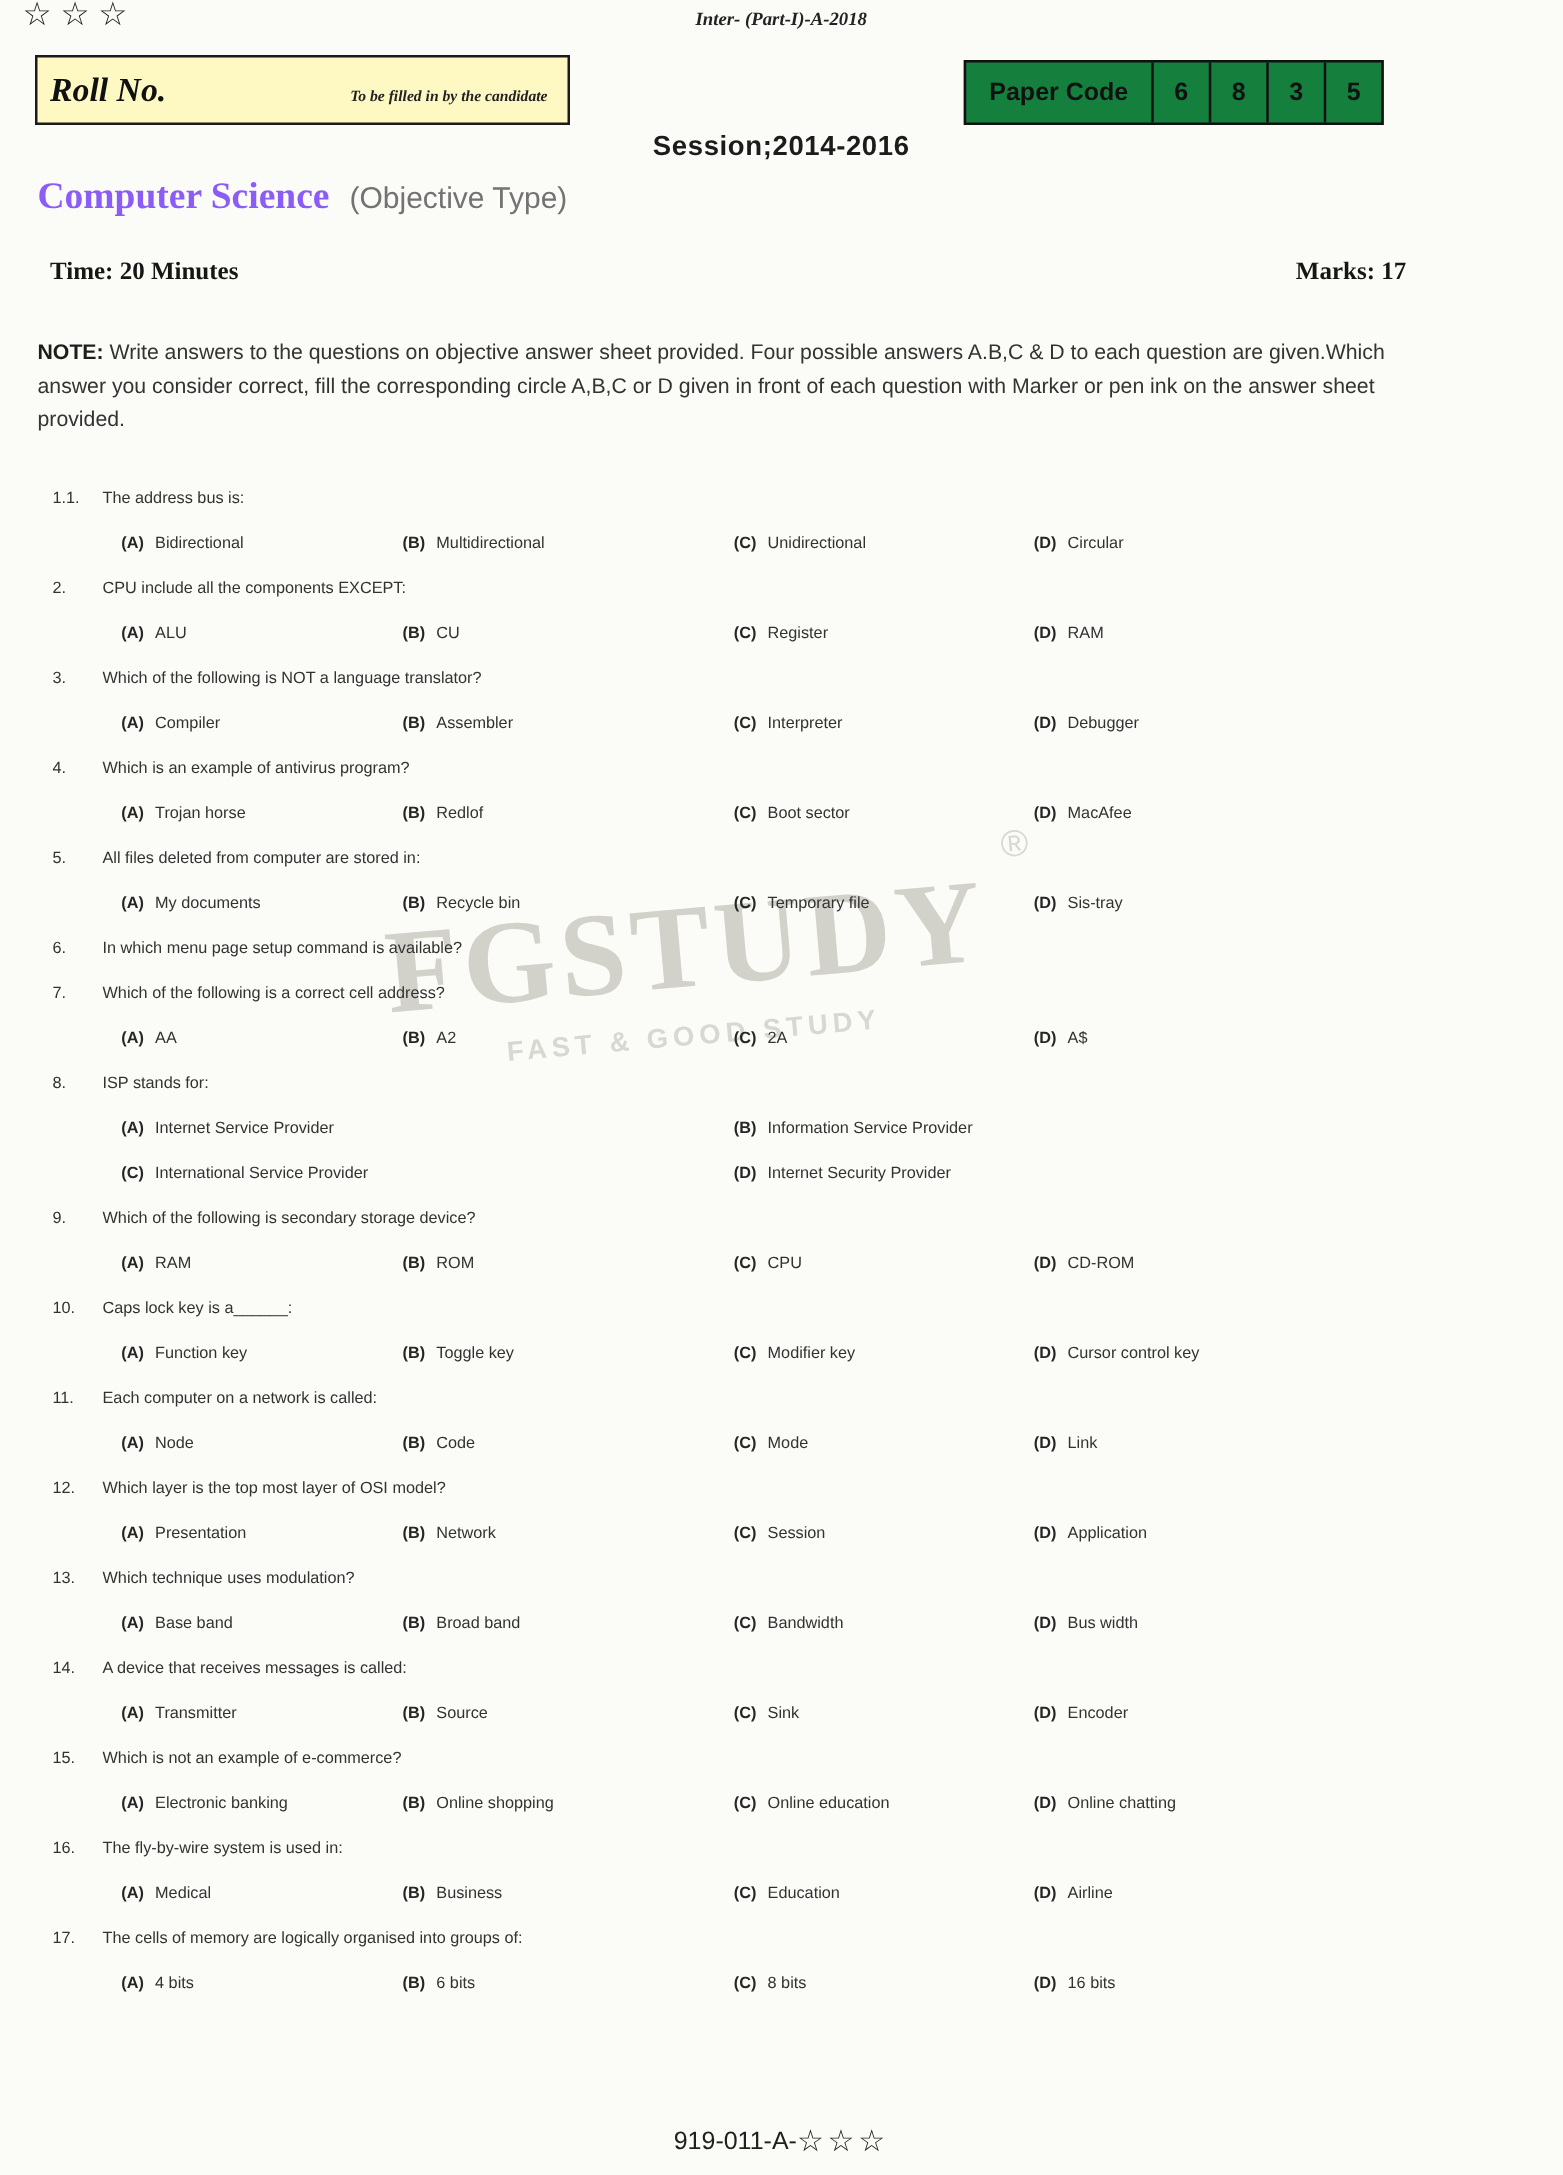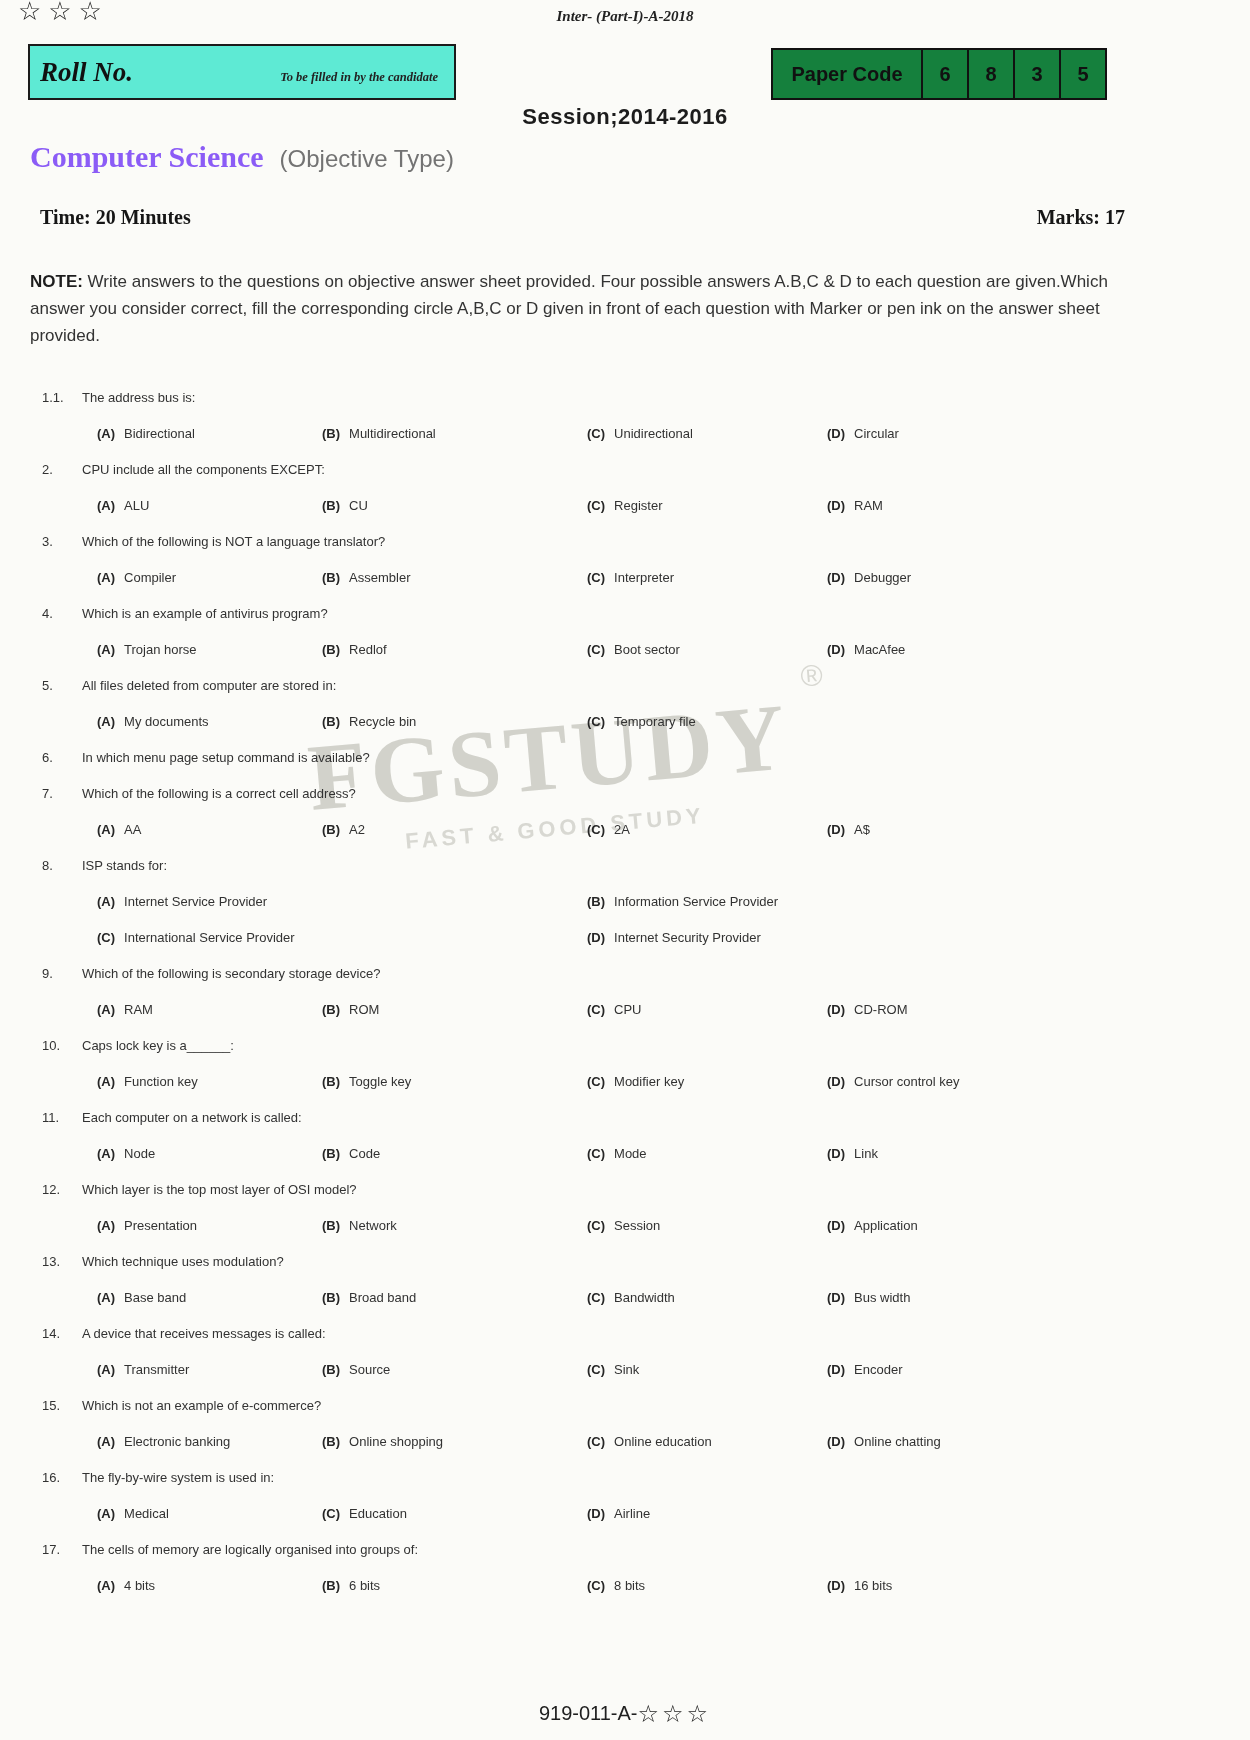--- a/index.html
+++ b/index.html
@@ -9,21 +9,21 @@
     font-family:"Liberation Sans", sans-serif;
   }
   
   .stars-top{position:absolute;left:18px;top:-4px;font-size:26px;letter-spacing:7px;color:#1d1d1d;}
   .header-ref{
     position:absolute;top:8px;left:0;width:100%;text-align:center;
     font-family:"Liberation Serif", serif;font-style:italic;font-weight:bold;font-size:15px;color:#222;
   }
   .rollno-box{
     position:absolute;left:28px;top:44px;width:424px;height:52px;
-    border:2px solid #1b1b1b;display:flex;align-items:center;background:#5eead4;
+    border:2px solid #1b1b1b;display:flex;align-items:center;background:#fef9c3;
   }
   .rollno-label{
     font-family:"Liberation Serif", serif;font-style:italic;font-weight:bold;
     font-size:27px;padding-left:10px;color:#111;
   }
   .rollno-note{
     font-family:"Liberation Serif", serif;font-style:italic;font-weight:bold;
     font-size:12.5px;margin-left:auto;margin-right:16px;margin-top:10px;color:#222;
   }
   .papercode-box{
@@ -154,20 +154,21 @@
         <span class="opt"><span class="opt-label">(C)</span><span class="opt-text">Boot sector</span></span>
         <span class="opt"><span class="opt-label">(D)</span><span class="opt-text">MacAfee</span></span>
       </div>
     </div>
     <div class="question-block">
       <div class="question-line"><span class="qnum">5.</span><span class="qtext">All files deleted from computer are stored in:</span></div>
       <div class="opts four-col">
         <span class="opt"><span class="opt-label">(A)</span><span class="opt-text">My documents</span></span>
         <span class="opt"><span class="opt-label">(B)</span><span class="opt-text">Recycle bin</span></span>
         <span class="opt"><span class="opt-label">(C)</span><span class="opt-text">Temporary file</span></span>
+        <span class="opt"><span class="opt-label">(D)</span><span class="opt-text">Sis-tray</span></span>
       </div>
     </div>
     <div class="question-block">
       <div class="question-line"><span class="qnum">6.</span><span class="qtext">In which menu page setup command is available?</span></div>
     </div>
     <div class="question-block">
       <div class="question-line"><span class="qnum">7.</span><span class="qtext">Which of the following is a correct cell address?</span></div>
       <div class="opts four-col">
         <span class="opt"><span class="opt-label">(A)</span><span class="opt-text">AA</span></span>
         <span class="opt"><span class="opt-label">(B)</span><span class="opt-text">A2</span></span>
@@ -246,20 +247,21 @@
         <span class="opt"><span class="opt-label">(A)</span><span class="opt-text">Electronic banking</span></span>
         <span class="opt"><span class="opt-label">(B)</span><span class="opt-text">Online shopping</span></span>
         <span class="opt"><span class="opt-label">(C)</span><span class="opt-text">Online education</span></span>
         <span class="opt"><span class="opt-label">(D)</span><span class="opt-text">Online chatting</span></span>
       </div>
     </div>
     <div class="question-block">
       <div class="question-line"><span class="qnum">16.</span><span class="qtext">The fly-by-wire system is used in:</span></div>
       <div class="opts four-col">
         <span class="opt"><span class="opt-label">(A)</span><span class="opt-text">Medical</span></span>
+        <span class="opt"><span class="opt-label">(B)</span><span class="opt-text">Business</span></span>
         <span class="opt"><span class="opt-label">(C)</span><span class="opt-text">Education</span></span>
         <span class="opt"><span class="opt-label">(D)</span><span class="opt-text">Airline</span></span>
       </div>
     </div>
     <div class="question-block">
       <div class="question-line"><span class="qnum">17.</span><span class="qtext">The cells of memory are logically organised into groups of:</span></div>
       <div class="opts four-col">
         <span class="opt"><span class="opt-label">(A)</span><span class="opt-text">4 bits</span></span>
         <span class="opt"><span class="opt-label">(B)</span><span class="opt-text">6 bits</span></span>
         <span class="opt"><span class="opt-label">(C)</span><span class="opt-text">8 bits</span></span>

